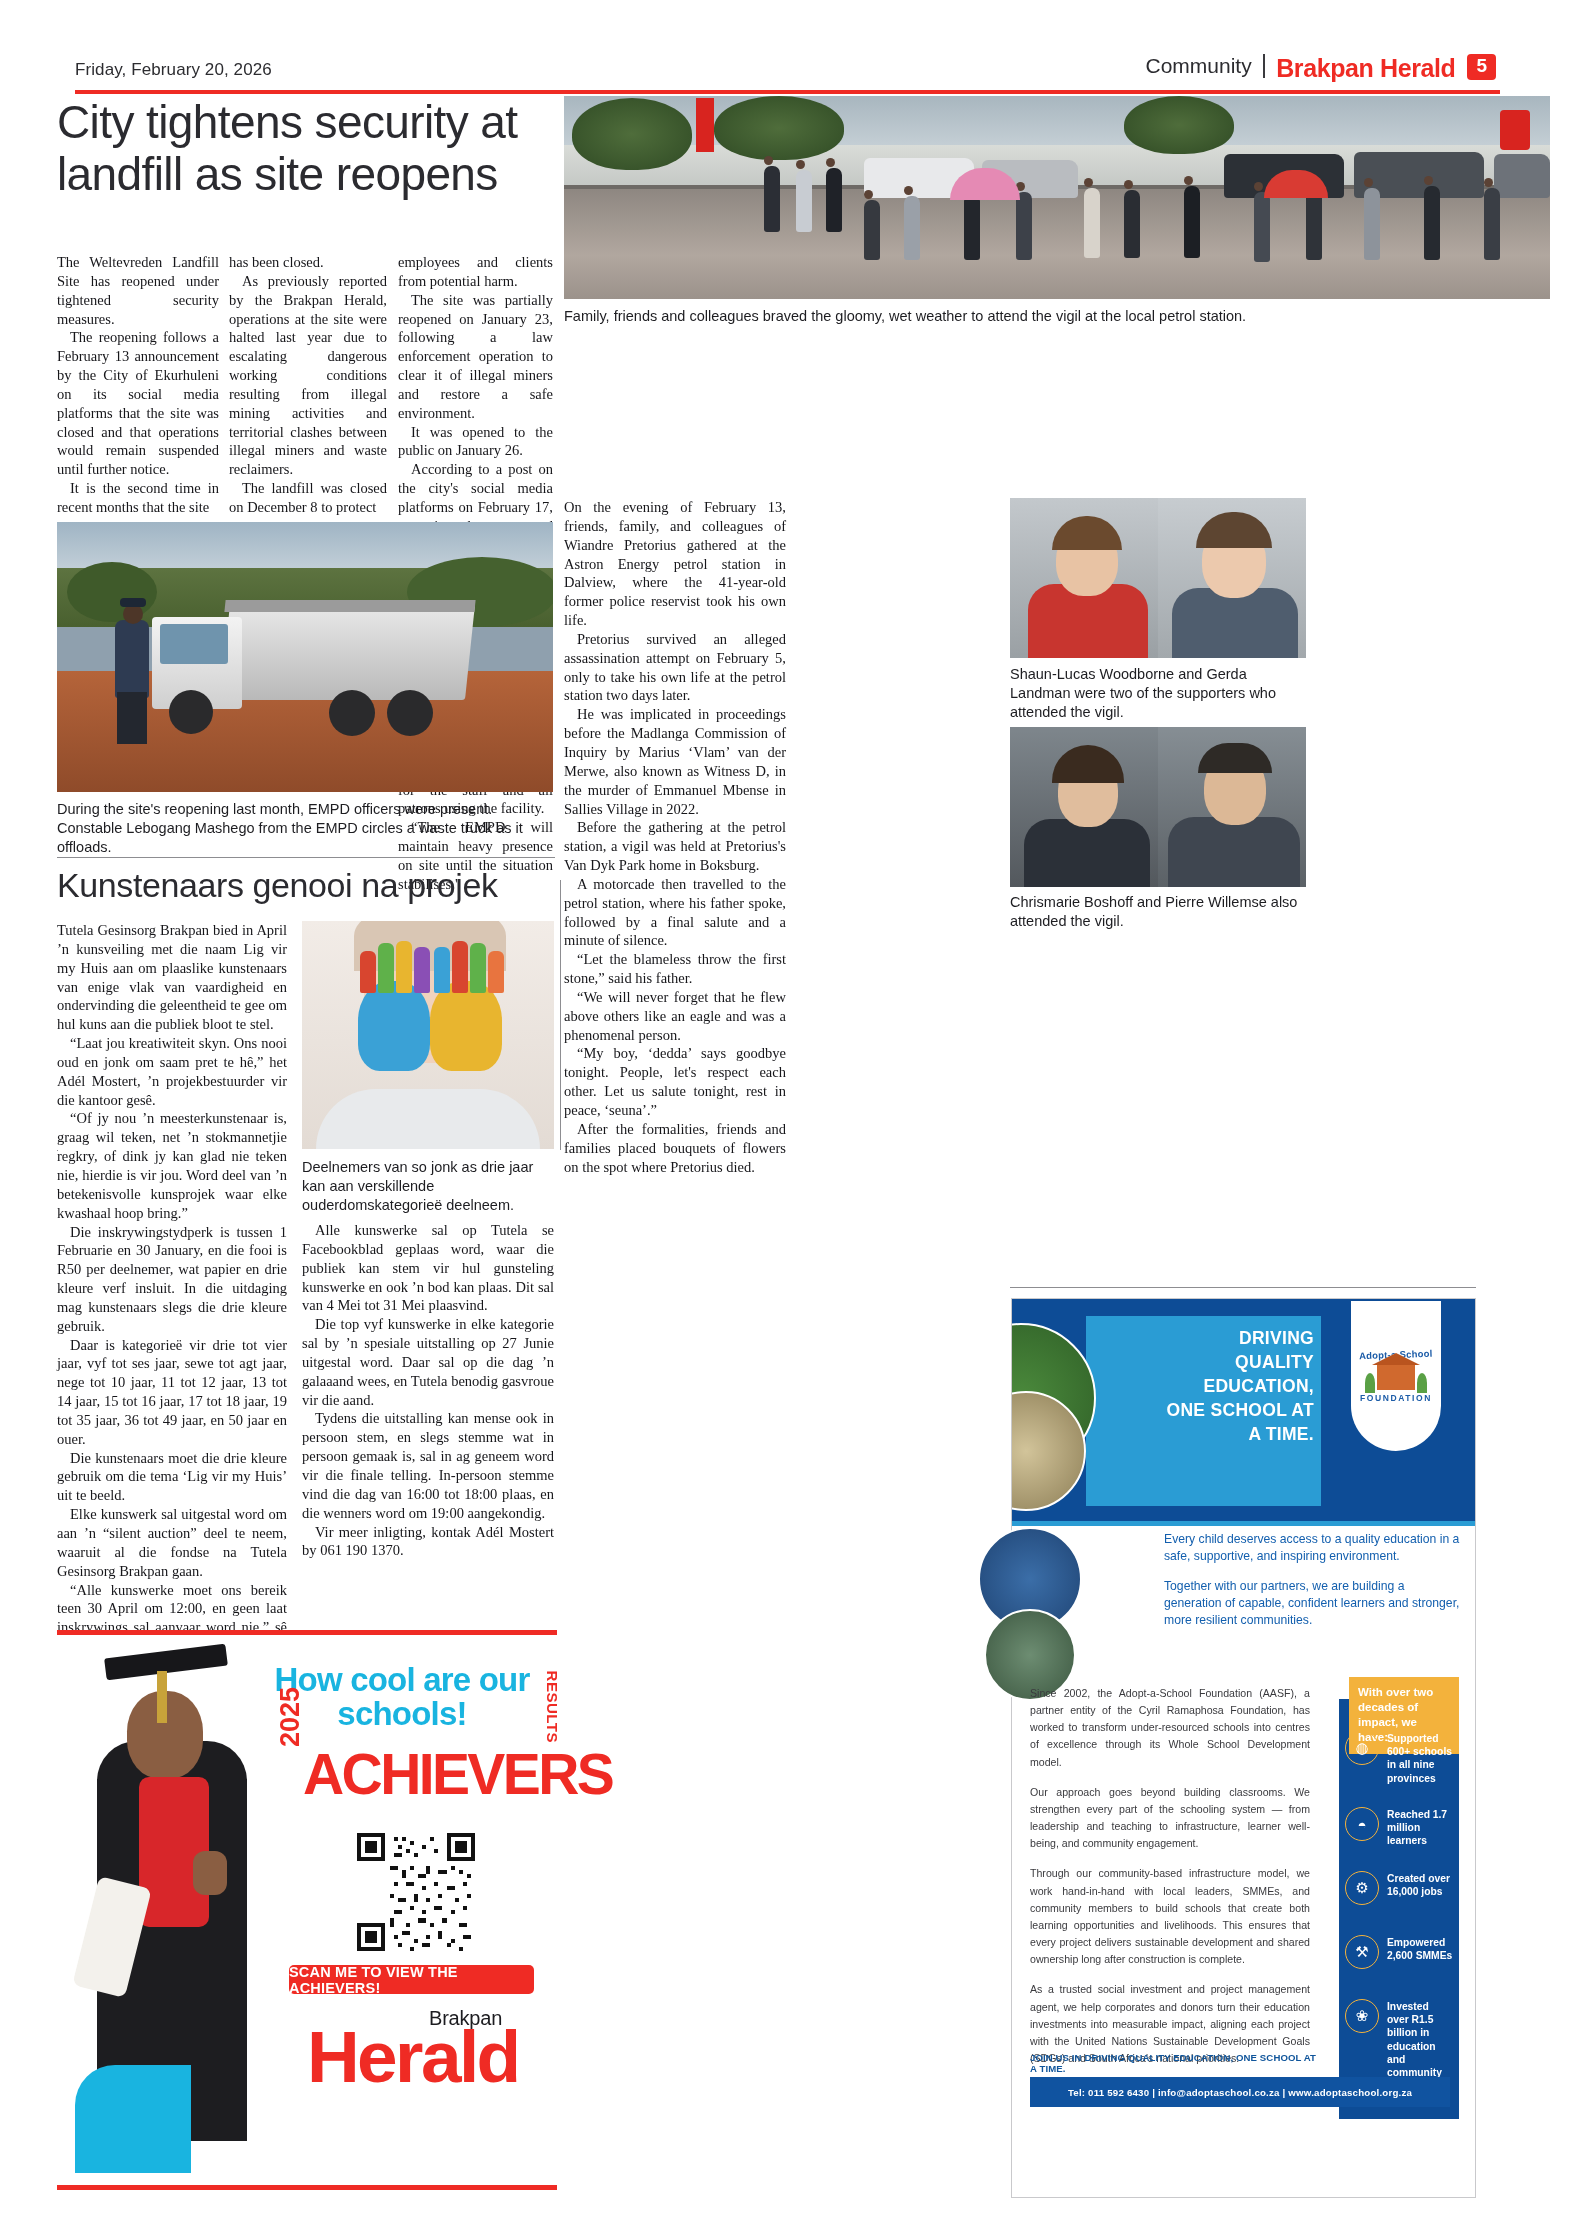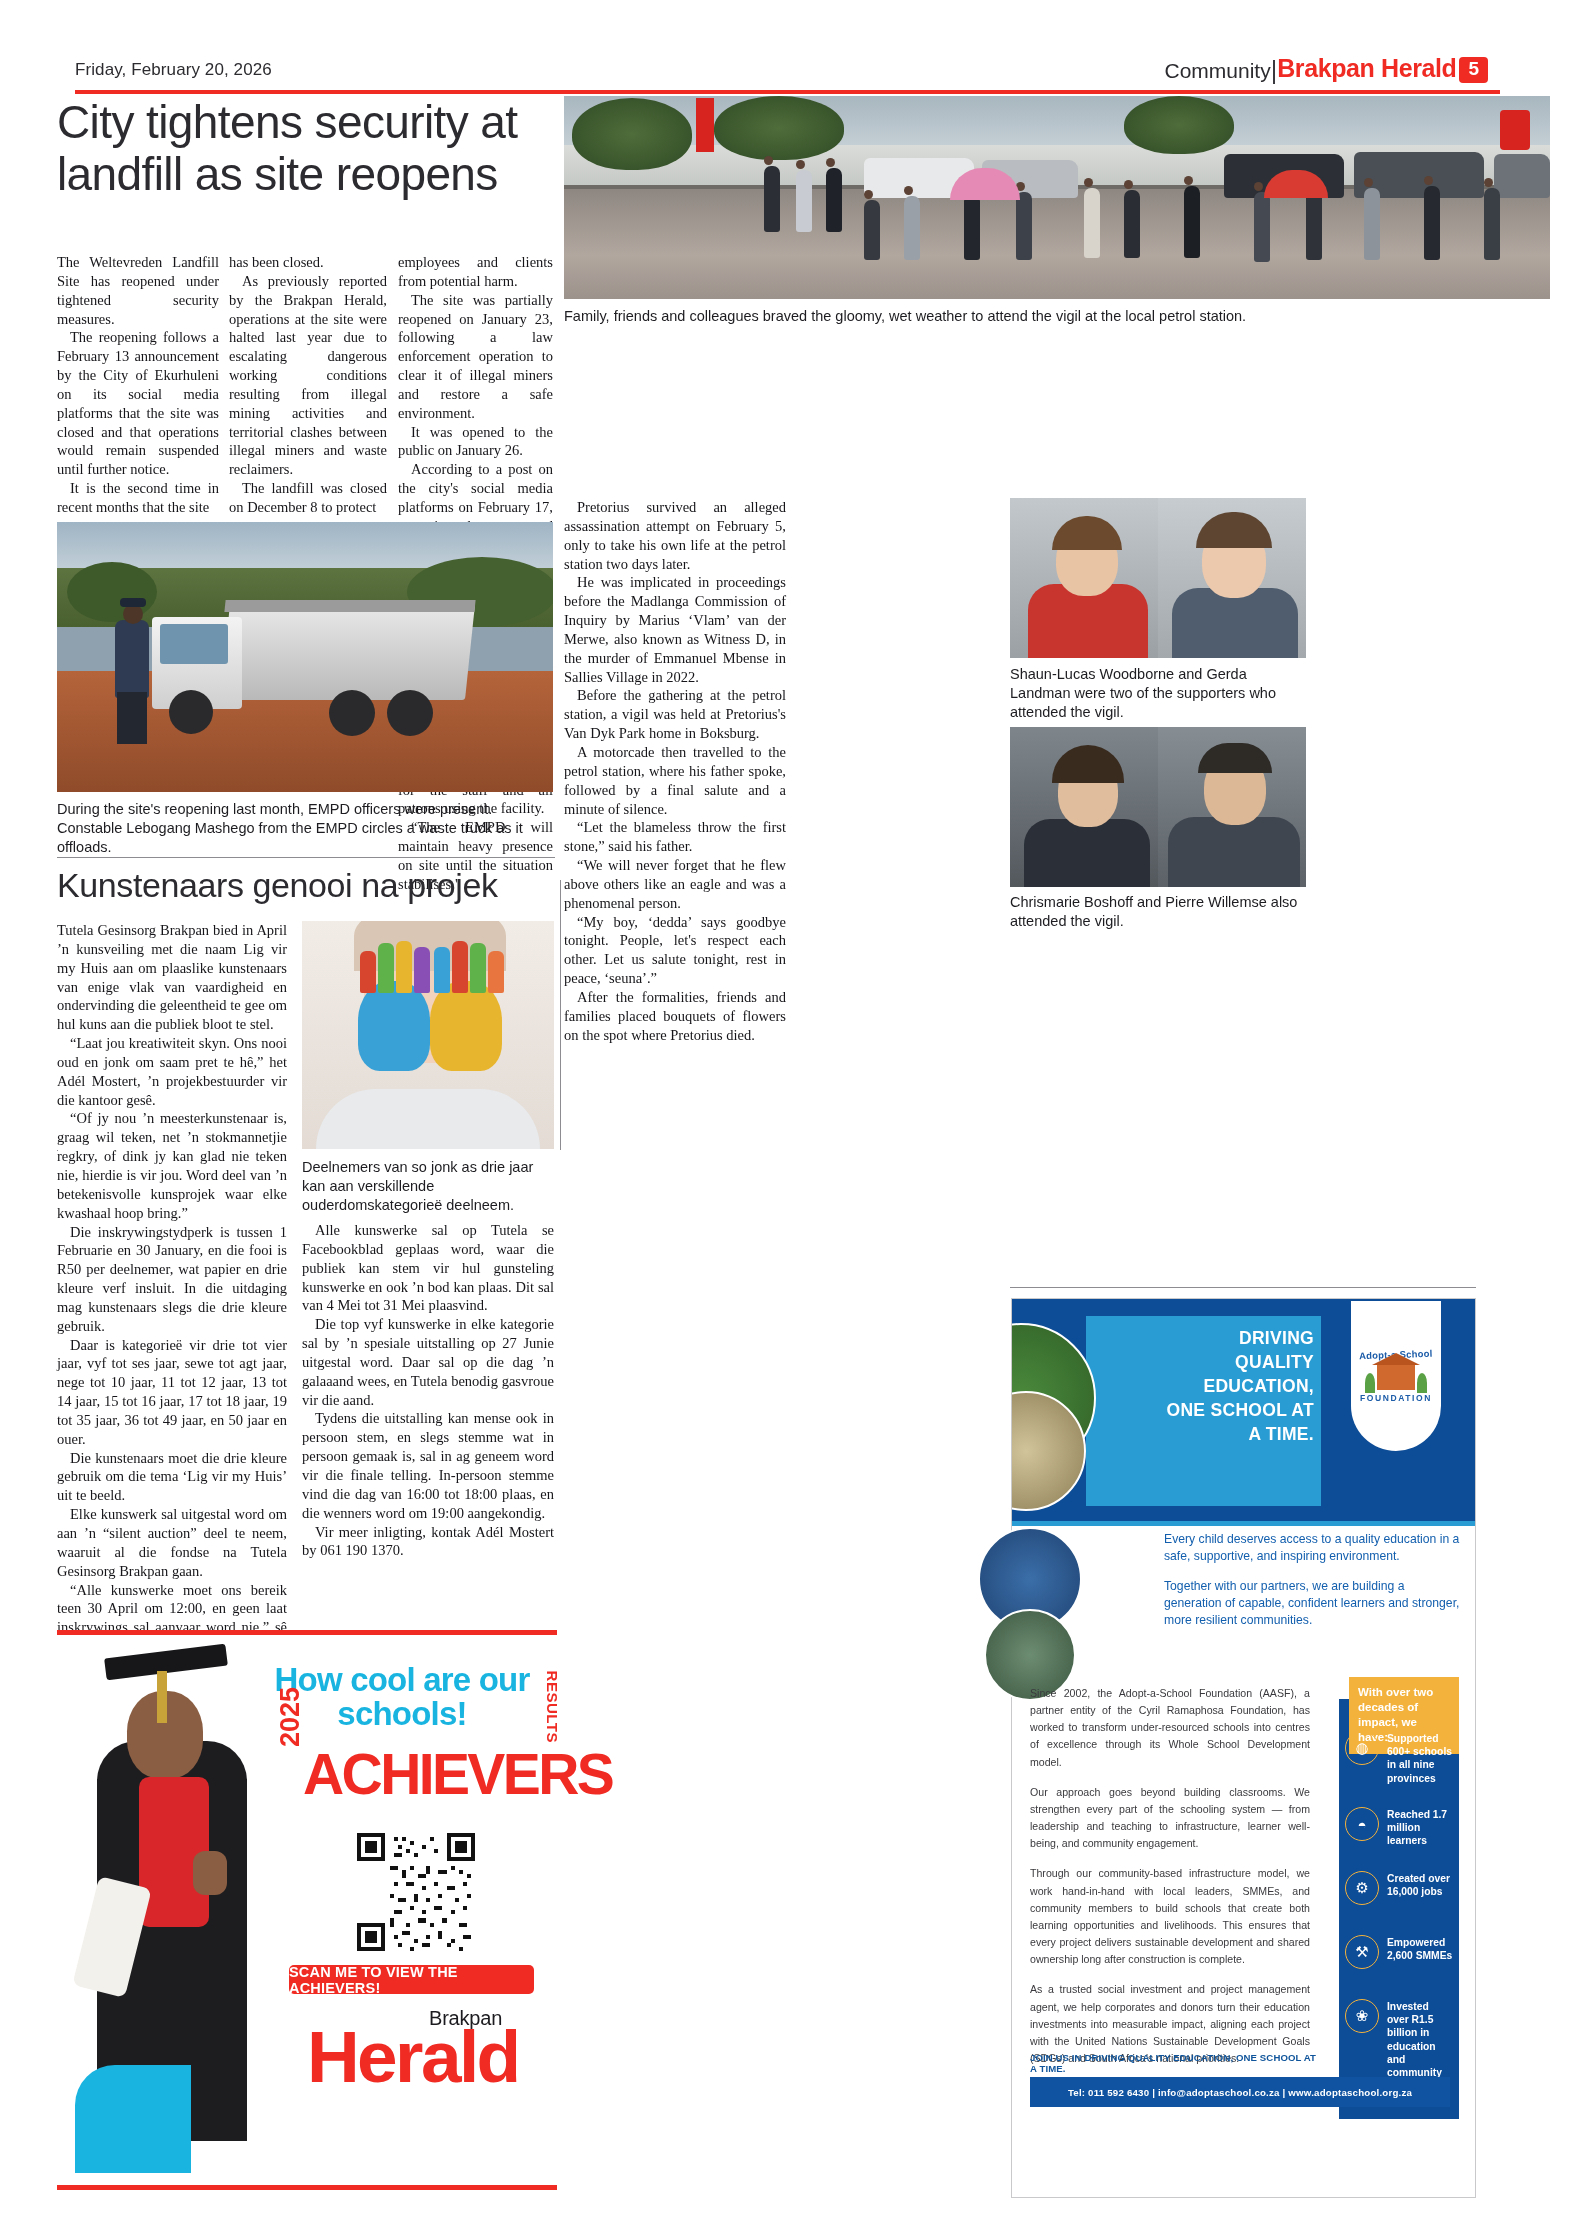--- a/index.html
+++ b/index.html
@@ -15,22 +15,22 @@
 
   
   .masthead {
     position: absolute; left: 75px; top: 58px; right: 72px; height: 34px;
   }
   .masthead-date {
     position: absolute; left: 0; top: 2px;
     font-size: 17px; color: #2c2c30; letter-spacing: .1px;
   }
   .masthead-right {
-    position: absolute; right: 12px; top: -4px;
-    display: flex; align-items: flex-end; 
+    position: absolute; right: 4px; top: -4px;
+    display: flex; align-items: flex-start; gap: 9px;
   }
   .mh-community { font-size: 21px; color: #2c2c30; }
   .mh-sep { font-size: 25px; color: #3a3a3e; font-weight: 300; line-height: 1; margin-top: -2px;}
   .mh-title {
     font-size: 25px; font-weight: bold; color: #ef2b24;
     letter-spacing: -.4px;
   }
   .mh-page {
     background: #ef2b24; color: #fff; font-weight: bold; font-size: 19px;
     border-radius: 4px; padding: 1px 9px 3px; margin-left: 3px;
@@ -350,20 +350,21 @@
     <div class="person" style="left:920px;top:92px;height:72px;background:#3a3e45;"></div>
     <div class="head" style="left:920px;top:82px;"></div>
 
     <div style="position:absolute;left:386px;top:72px;width:70px;height:32px;border-radius:36px 36px 0 0;background:#e58ab4;"></div>
     <div style="position:absolute;left:700px;top:74px;width:64px;height:28px;border-radius:32px 32px 0 0;background:#d93b33;"></div>
   </div>
   <div class="caption" style="position:absolute; left:564px; top:307px; width:985px;">Family, friends and colleagues braved the gloomy, wet weather to attend the vigil at the local petrol station.</div>
 
 
   <div class="col body-text" style="left:564px; top:498px; width:222px;">
+    <p class="first">On the evening of February 13, friends, family, and colleagues of Wiandre Pretorius gathered at the Astron Energy petrol station in Dalview, where the 41-year-old former police reservist took his own life.</p>
     <p>Pretorius survived an alleged assassination attempt on February 5, only to take his own life at the petrol station two days later.</p>
     <p>He was implicated in proceedings before the Madlanga Commission of Inquiry by Marius ‘Vlam’ van der Merwe, also known as Witness D, in the murder of Emmanuel Mbense in Sallies Village in 2022.</p>
     <p>Before the gathering at the petrol station, a vigil was held at Pretorius's Van Dyk Park home in Boksburg.</p>
     <p>A motorcade then travelled to the petrol station, where his father spoke, followed by a final salute and a minute of silence.</p>
     <p>“Let the blameless throw the first stone,” said his father.</p>
     <p>“We will never forget that he flew above others like an eagle and was a phenomenal person.</p>
     <p>“My boy, ‘dedda’ says goodbye tonight. People, let's respect each other. Let us salute tonight, rest in peace, ‘seuna’.”</p>
     <p>After the formalities, friends and families placed bouquets of flowers on the spot where Pretorius died.</p>
   </div>
 

